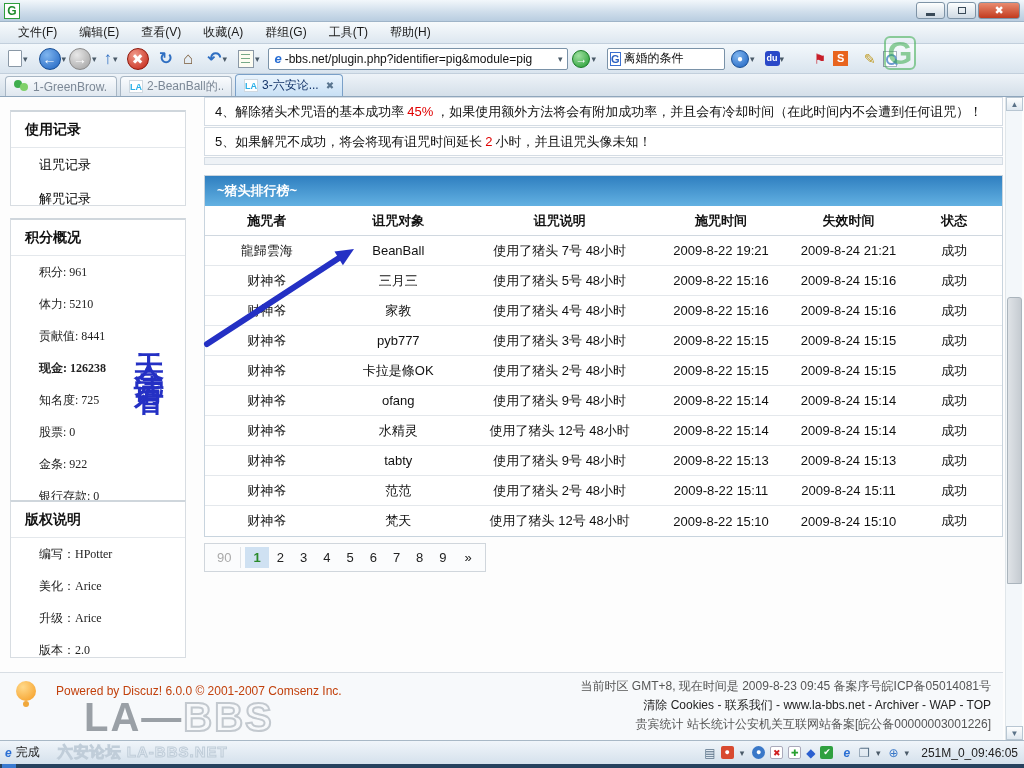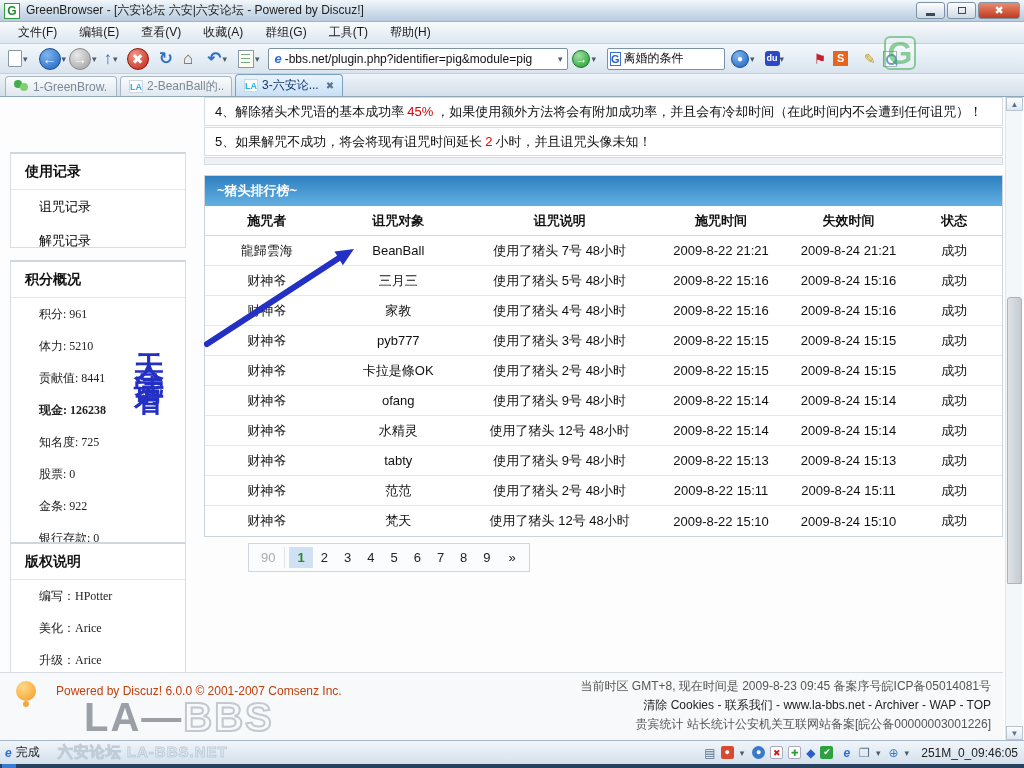--- a/index.html
+++ b/index.html
@@ -75,21 +75,21 @@
   .tab .gb-fav { width:15px; height:13px; position:relative; margin-right:4px; flex:none; }
   .tab .gb-fav i { position:absolute; width:8px; height:8px; border-radius:50%; background:#3fae4e; }
   .tab .gb-fav i.b { left:6px; top:3px; background:#7fd06a; }
   .tab .close-x { margin-left:7px; color:#5a7690; font-size:10px; font-weight:bold; }
   .tab-label { overflow:hidden; white-space:nowrap; }
 
   
   .content { position:absolute; left:0; top:97px; width:1024px; height:643px; background:#fdfdfd; overflow:hidden; }
 
   
-  .sbox { position:absolute; left:10px; width:176px; background:#fff; border:1px solid #d8dde2; border-top:2px solid #cfd6dc;margin-top:42px; }
+  .sbox { position:absolute; left:10px; width:176px; background:#fff; border:1px solid #d8dde2; border-top:2px solid #cfd6dc; }
   .sbox-title { font-weight:bold; font-size:14px; color:#111; padding:9px 14px 8px; border-bottom:1px solid #e4e8ec; }
   .slink { display:block; padding:8px 0 8px 28px; font-size:13px; color:#000000; }
   .sitem { padding:8px 0 7px 28px; font-size:12px; color:#222;font-family:Liberation Serif, serif; }
 
   
   .anno-text { position:absolute; left:128px; top:233px; writing-mode:vertical-rl; font-size:30px;
     color:#2430c4; letter-spacing:10px; font-weight:bold; z-index:6; }
   .anno-arrow { position:absolute; left:200px; top:146px; z-index:6; }
 
   
@@ -102,21 +102,21 @@
   .rank-table { border:1px solid #c8d4de; background:#fff; }
   .rank-head { height:30px; background:linear-gradient(#2f7fc0,#63b1e2); color:#fff; font-weight:bold;
     font-size:13px; display:flex; align-items:center; padding-left:12px; }
   .thead, .trow { display:flex; align-items:center; height:30px; }
   .thead { font-weight:bold; border-bottom:1px solid #d0d8e0; }
   .trow { border-bottom:1px solid #e4e8ec; }
   .trow:last-child { border-bottom:none; }
   .c { text-align:center; font-size:13px; color:#111; overflow:hidden; white-space:nowrap; }
   .c1{width:15.5%;} .c2{width:17.5%;} .c3{width:23%;} .c4{width:17.5%;} .c5{width:14.5%;} .c6{width:12%;}
 
-  .pager { margin-top:6px; display:inline-flex; align-items:center; border:1px solid #d0d6dc; background:#fbfcfd; padding:3px;margin-left:44px; }
+  .pager { margin-top:6px; display:inline-flex; align-items:center; border:1px solid #d0d6dc; background:#fbfcfd; padding:3px; }
   .pg-total { color:#aaa; font-size:13px; padding:3px 9px; border-right:1px solid #e0e4e8; margin-right:4px; }
   .pg-cur { background:#cfe1f2; color:#2a8a2a; font-weight:bold; padding:3px 8px; font-size:13px; }
   .pg-num { color:#222; padding:3px 8px; font-size:13px; }
   .pg-next { color:#222; padding:3px 10px; font-size:13px; }
 
   
   .pfooter { position:absolute; left:0; top:575px; width:1003px; height:68px; background:#f7f9fb; border-top:1px solid #d8dee4; }
   .bulb { position:absolute; left:16px; top:8px; width:20px; height:26px; }
   .bulb:before { content:""; position:absolute; left:0; top:0; width:20px; height:20px; border-radius:50%;
     background:radial-gradient(circle at 35% 30%,#ffd98a,#f59a1e); }
@@ -148,21 +148,20 @@
   .taskstrip { position:absolute; left:0; top:764px; width:1024px; height:4px; background:#26425e; }
   .taskstrip i { position:absolute; left:2px; top:0; width:14px; height:4px; background:#3a7ad0; }
 </style>
 </head>
 <body>
 
 <div class="window">
 
   <div class="titlebar">
     <span class="app-icon">G</span>
-    <span class="title-text">GreenBrowser - [六安论坛 六安|六安论坛 - Powered by Discuz!]</span>
     <div class="win-btns">
       <div class="win-btn">
           <span class="bar"></span>
         </div>
       <div class="win-btn">
           <span class="sq"></span>
         </div>
       <div class="win-btn close">
           <span>✖</span>
         </div>
@@ -311,21 +310,21 @@
           <span class="c c2">诅咒对象</span>
           <span class="c c3">诅咒说明</span>
           <span class="c c4">施咒时间</span>
           <span class="c c5">失效时间</span>
           <span class="c c6">状态</span>
         </div>
         <div class="trow">
           <span class="c c1">龍歸雲海</span>
             <span class="c c2">BeanBall</span>
             <span class="c c3">使用了猪头 7号 48小时</span>
-            <span class="c c4">2009-8-22 21:21</span>
+            <span class="c c4">2009-8-22 19:21</span>
             <span class="c c5">2009-8-24 21:21</span>
             <span class="c c6">成功</span>
         </div>
         <div class="trow">
           <span class="c c1">财神爷</span>
             <span class="c c2">三月三</span>
             <span class="c c3">使用了猪头 5号 48小时</span>
             <span class="c c4">2009-8-22 15:16</span>
             <span class="c c5">2009-8-24 15:16</span>
             <span class="c c6">成功</span>

